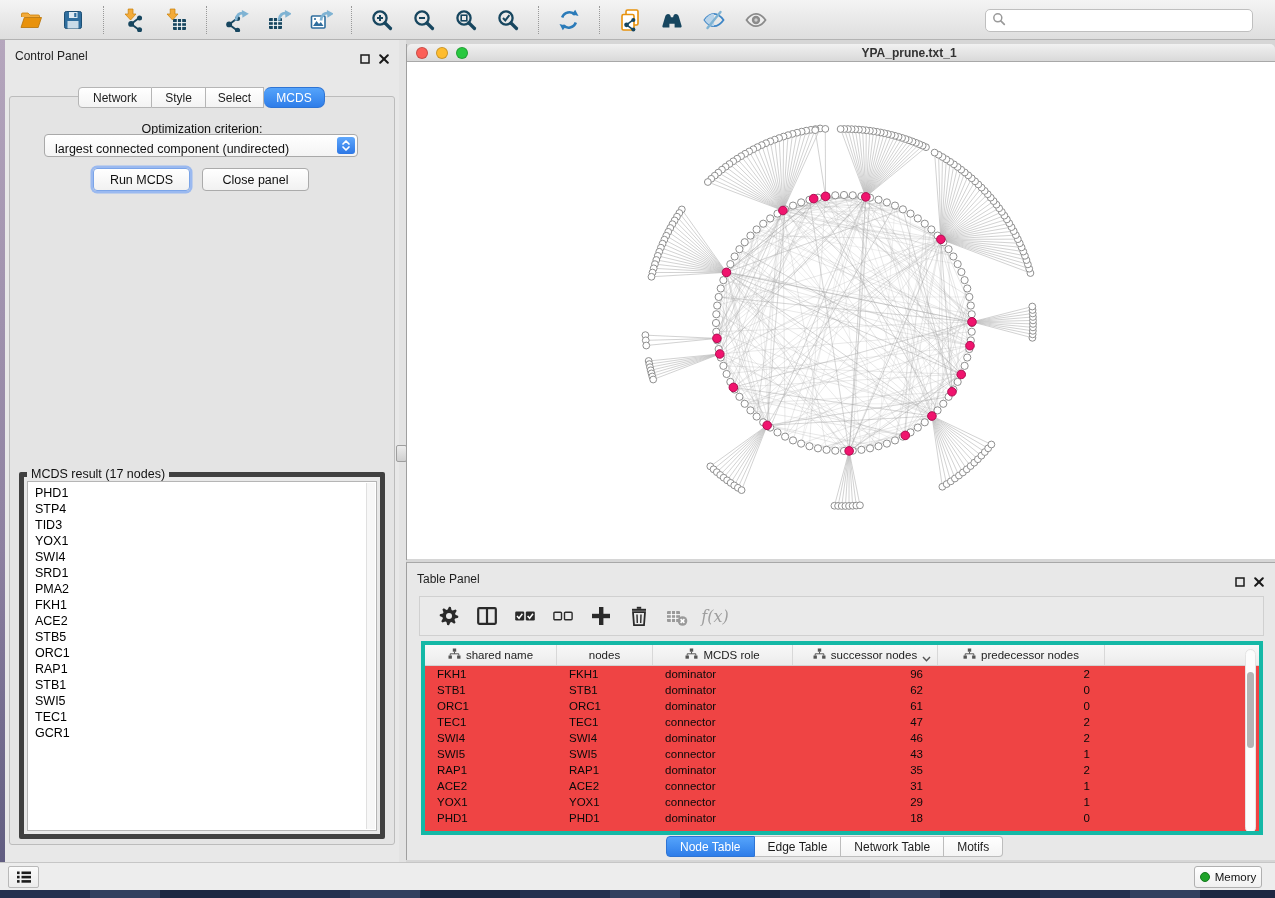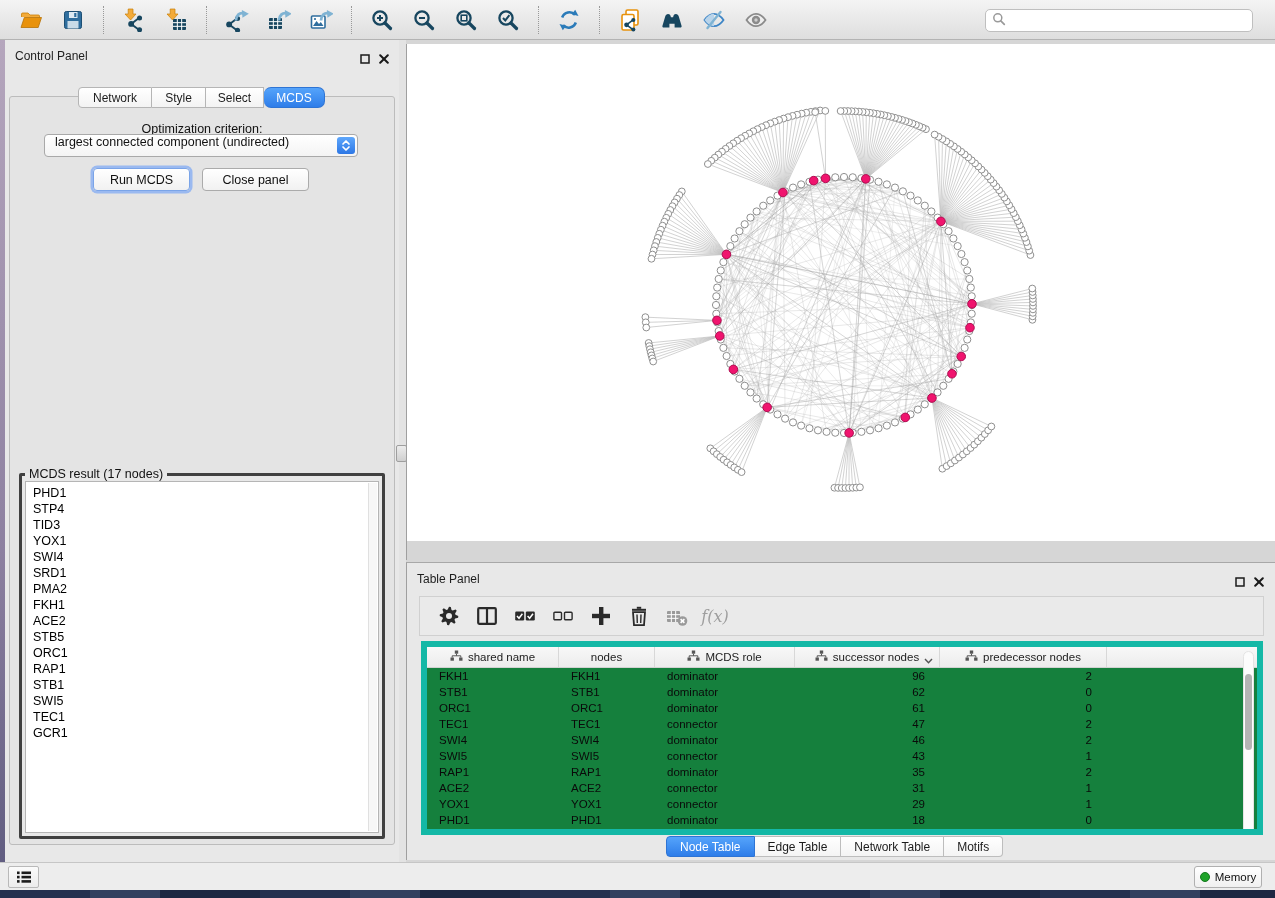--- a/index.html
+++ b/index.html
@@ -33,30 +33,30 @@
   #cp-tabs { position:absolute; left:73px; top:35px; height:21px; display:flex; z-index:3; }
   .cp-tab { height:21px; font-size:12px; display:flex; align-items:center; justify-content:center;
     background:linear-gradient(#ffffff,#f3f3f3); border:1px solid #b5b5b5; border-left:none; color:#1c1c1c; cursor:pointer;margin-top:12px; }
   .cp-tab:first-child { border-left:1px solid #b5b5b5; border-radius:4px 0 0 4px; }
   .cp-tab:last-child { border-radius:0 4px 4px 0; }
   .cp-tab.sel { background:linear-gradient(#55a4fb,#2e7de9); border-color:#2e74d4; color:#fff; }
 
   .opt-label { position:absolute; left:0; top:82px; width:394px; text-align:center; font-size:12.5px; color:#111; }
   .dropdown { position:absolute; left:39px; top:94px; width:314px; height:23px;
     background:linear-gradient(#ffffff,#f4f4f4); border:1px solid #a9a9a9; border-radius:4px;
-    font-size:12.5px; display:flex; align-items:flex-start; padding-left:10px; cursor:pointer; color:#111; }
+    font-size:12.5px; display:flex; align-items:flex-end; padding-left:10px; cursor:pointer; color:#111; }
   .dd-stepper { position:absolute; right:2px; top:2px; width:18px; height:17px; border-radius:3px;
     background:linear-gradient(#5ea7fc,#2d77e5); display:flex; align-items:center; justify-content:center; }
   .btn { position:absolute; height:23px; font-size:12.5px; font-family:"Liberation Sans",sans-serif;
     background:linear-gradient(#ffffff,#f1f1f1); border:1px solid #ababab; border-radius:4px; cursor:pointer; color:#111; }
   #run-btn { left:88px; top:128px; width:97px; border-color:#7aa4e8; box-shadow:0 0 0 2.5px rgba(92,150,250,.55); }
   #closepanel-btn { left:197px; top:128px; width:107px; }
 
   .result-box { position:absolute; left:14px; top:427px; width:366px; height:372px;
-    border:3px solid #404040; border-radius:2px; background:#e8e8e8; }
+    border:5px solid #404040; border-radius:2px; background:#e8e8e8; }
   .result-box legend { font-size:12.5px; color:#111; padding:0 4px; margin-left:3px; }
   .result-list { position:absolute; left:3px; right:3px; top:0px; bottom:3px;
     background:#fff; border:1px solid #b5b5b5; overflow:hidden; padding:3px 0 0 7px; }
   .result-item { font-size:12.5px; line-height:16px; color:#000; cursor:default; }
   .list-scrolltrack { position:absolute; right:1px; top:1px; bottom:1px; width:9px;
     background:#f7f7f7; border-left:1px solid #e0e0e0; }
 
   
   #v-divider { position:absolute; left:399px; top:40px; width:7px; height:822px; background:#e3e3e3; }
   #v-handle { position:absolute; left:396px; top:445px; width:11px; height:17px;
@@ -78,21 +78,21 @@
   #table-panel { position:absolute; left:406px; top:562px; width:869px; height:298px;
     background:#e8e8e8; border-left:1px solid #9f9f9f; border-top:1px solid #a8a8a8; }
   #table-panel .panel-btns { right:11px; }
   .tt-bar { position:absolute; left:12px; top:33px; width:845px; height:40px;
     background:#eaeaea; border:1px solid #d0d0d0; display:flex; align-items:center; padding-left:10px; }
   .tt-icon { width:28px; height:28px; margin:0 5px; display:flex; align-items:center; justify-content:center; cursor:pointer; }
   .tt-icon.disabled { cursor:default; }
   .fx-label { font-family:"DejaVu Serif", serif; font-style:italic; font-size:16px; color:#9e9e9e; }
 
   #node-table { position:absolute; left:14px; top:78px; width:842px; height:194px;
-    background:#15803d; border:6px solid #14b8a6; overflow:hidden; }
+    background:#ef4444; border:4px solid #14b8a6; overflow:hidden; }
   .nt-head { display:flex; height:21px; background:linear-gradient(#f8f8f8,#ececec);
     border-bottom:1px solid #d2d2d2; }
   .nt-hcell { position:relative; display:flex; align-items:center; justify-content:center; gap:5px;
     font-size:11.5px; color:#222; border-right:1px solid #d8d8d8; cursor:pointer; }
   .nt-hfill { flex:1; }
   .sort-ind { position:absolute; right:6px; top:7px; }
   .nt-row { display:flex; height:16px; cursor:default; }
   .nt-cell { font-size:11.5px; color:#0a0a0a; line-height:16px; white-space:nowrap; overflow:hidden; }
   .nt-cell.l { padding-left:12px; text-align:left; }
   .nt-cell.r { padding-right:15px; text-align:right; }
@@ -343,20 +343,28 @@
           <div class="result-item">TEC1</div>
           <div class="result-item">GCR1</div>
         </div>
     </fieldset>
   </div>
 
   <div id="v-divider"></div>
   <div id="v-handle"></div>
 
   <div id="network-window">
+    <div class="net-titlebar">
+      <span class="lights" id="traffic-lights">
+          <span class="light" style="background: rgb(252, 95, 87);"></span>
+          <span class="light" style="background: rgb(254, 188, 46);"></span>
+          <span class="light" style="background: rgb(40, 200, 64);"></span>
+        </span>
+      <span class="net-title">YPA_prune.txt_1</span>
+    </div>
     <div class="net-canvas">
       <svg id="graph-svg" width="868" height="497" viewBox="0 0 868 497">
           <line x1="375.92367868677013" y1="148.51140957926845" x2="413.11360869259113" y2="66.46095427830087" stroke="#c0c0c0" stroke-width="0.8" opacity="0.9"></line>
           <line x1="375.92367868677013" y1="148.51140957926845" x2="408.46800126714567" y2="67.08784192756661" stroke="#c0c0c0" stroke-width="0.8" opacity="0.9"></line>
           <line x1="375.92367868677013" y1="148.51140957926845" x2="403.8387146681978" y2="67.82565088722882" stroke="#c0c0c0" stroke-width="0.8" opacity="0.9"></line>
           <line x1="375.92367868677013" y1="148.51140957926845" x2="399.2283969325744" y2="68.67395911703261" stroke="#c0c0c0" stroke-width="0.8" opacity="0.9"></line>
           <line x1="375.92367868677013" y1="148.51140957926845" x2="394.6396852465648" y2="69.63228136911414" stroke="#c0c0c0" stroke-width="0.8" opacity="0.9"></line>
           <line x1="375.92367868677013" y1="148.51140957926845" x2="390.07520443740157" y2="70.7000694655714" stroke="#c0c0c0" stroke-width="0.8" opacity="0.9"></line>
           <line x1="375.92367868677013" y1="148.51140957926845" x2="385.5375654718112" y2="71.87671261203212" stroke="#c0c0c0" stroke-width="0.8" opacity="0.9"></line>
           <line x1="375.92367868677013" y1="148.51140957926845" x2="381.029363962494" y2="73.16153774703906" stroke="#c0c0c0" stroke-width="0.8" opacity="0.9"></line>

